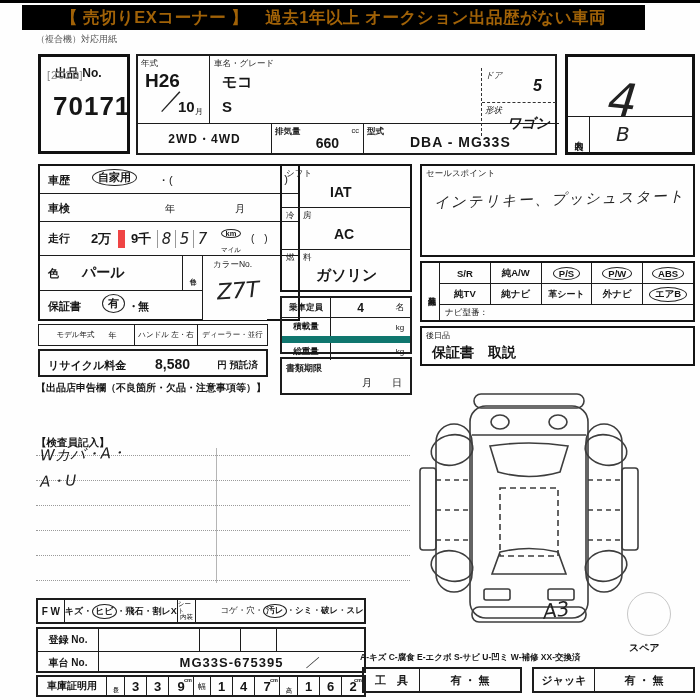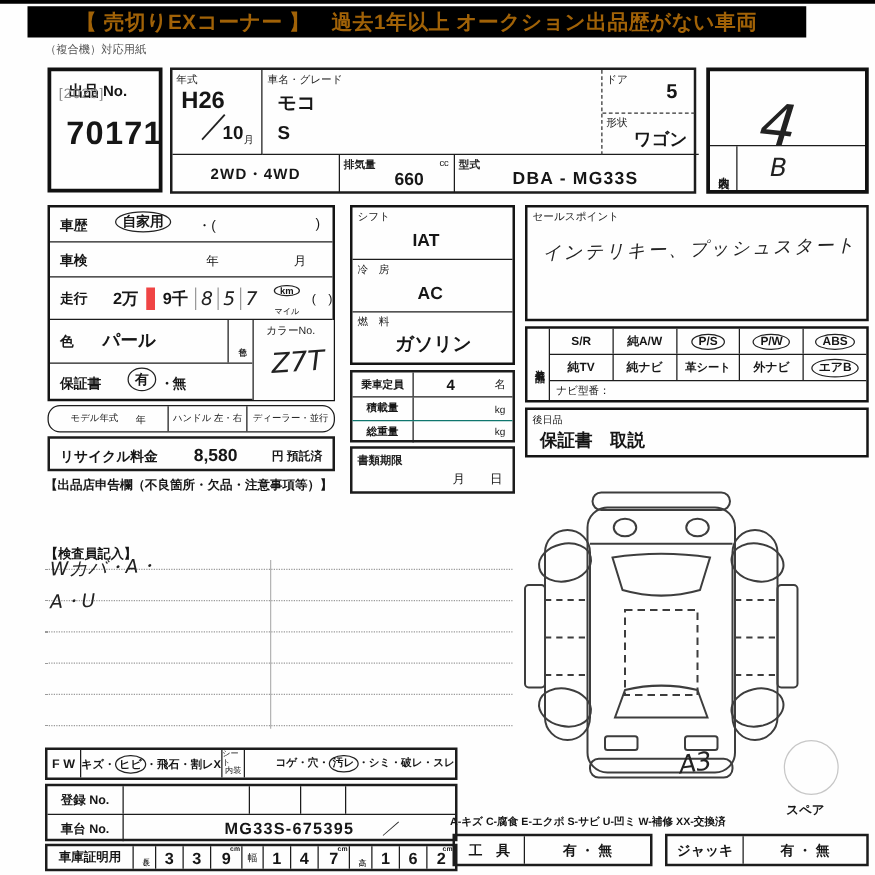--- a/index.html
+++ b/index.html
@@ -42,21 +42,21 @@
       <span class="abs" style="left:22px;top:28px;font-size:24px;color:#222;">／</span>
       <span class="abs bold" style="left:40px;top:42px;font-size:15px;">10</span>
       <span class="abs" style="left:57px;top:50px;font-size:8px;">月</span>
     </div>
 
     <div class="abs cell" style="left:72px;top:0;width:349px;height:68px;border-bottom:1.5px solid #1c1c1c;">
       <span class="abs lbl" style="left:4px;top:2px;">車名・グレード</span>
       <span class="abs bold" style="left:12px;top:17px;font-size:15px;">モコ</span>
       <span class="abs bold" style="left:12px;top:42px;font-size:15px;">S</span>
 
-      <div class="abs" style="left:271px;top:0;width:75px;height:68px;border-left:1.5px dashed #333;">
+      <div class="abs" style="left:271px;top:12px;width:75px;height:68px;border-left:1.5px dashed #333;font-style:italic;">
         <span class="abs lbl" style="left:3px;top:2px;">ドア</span>
         <span class="abs bold" style="right:14px;top:9px;font-size:16px;">5</span>
         <div class="abs" style="left:0;top:34px;width:100%;border-top:1.5px dashed #333;"></div>
         <span class="abs lbl" style="left:3px;top:37px;">形状</span>
         <span class="abs bold" style="right:6px;top:47px;font-size:14px;">ワゴン</span>
       </div>
     </div>
 
     <div class="abs cell ctr" style="left:0;top:68px;width:134px;height:30px;border-right:1.5px solid #1c1c1c;">
       <span class="bold" style="font-size:12px;letter-spacing:1px;">2WD・4WD</span>
@@ -75,21 +75,21 @@
   <div class="abs b3" style="left:565px;top:54px;width:130px;height:101px;">
     <div class="abs hw" style="left:40px;top:16px;font-size:46px;transform:rotate(6deg);z-index:2;">4</div>
     <div class="abs" style="left:0;bottom:0;width:100%;height:36px;border-top:1.8px solid #1c1c1c;">
       <div class="abs ctr" style="left:0;top:0;width:22px;height:100%;border-right:1.8px solid #1c1c1c;">
         <span class="vtx" style="font-size:9px;font-weight:bold;">内装</span>
       </div>
       <span class="abs hw" style="left:48px;top:5px;font-size:20px;">B</span>
     </div>
   </div>
 
-  <div class="abs b25" style="left:38px;top:164px;width:230px;height:157px;">
+  <div class="abs b25" style="left:38px;top:164px;width:262px;height:157px;">
 
     <div class="abs" style="left:0;top:0;width:100%;height:28px;border-bottom:1.5px solid #1c1c1c;">
       <span class="abs bold" style="left:8px;top:7px;font-size:11px;">車歴</span>
       <span class="abs oval bold" style="left:52px;top:3px;font-size:11px;">自家用</span>
       <span class="abs" style="left:118px;top:7px;font-size:11px;">・(</span>
       <span class="abs" style="right:10px;top:7px;font-size:11px;">)</span>
     </div>
 
     <div class="abs" style="left:0;top:28px;width:100%;height:28px;border-bottom:1.5px solid #1c1c1c;">
       <span class="abs bold" style="left:8px;top:7px;font-size:11px;">車検</span>
@@ -125,21 +125,21 @@
       <span class="abs bold" style="left:88px;top:8px;font-size:11px;">・</span>
       <span class="abs bold" style="left:98px;top:8px;font-size:11px;">無</span>
     </div>
 
     <div class="abs" style="left:162px;top:90px;width:65px;height:64px;border-left:1px solid #1c1c1c;background:#fefefe;">
       <span class="abs lbl" style="left:10px;top:3px;">カラーNo.</span>
       <span class="abs hw" style="left:14px;top:22px;font-size:22px;transform:rotate(-4deg);">Z7T</span>
     </div>
   </div>
 
-  <div class="abs b15" style="left:38px;top:324px;width:230px;height:22px;display:flex;border-radius:10px;">
+  <div class="abs b15" style="left:38px;top:324px;width:230px;height:22px;display:flex;">
     <div class="ctr" style="width:95px;border-right:1px solid #1c1c1c;gap:14px;">
       <span style="font-size:7.5px;">モデル年式</span>
       <span style="font-size:8px;">年</span>
     </div>
     <div class="ctr" style="width:62px;border-right:1px solid #1c1c1c;">
       <span style="font-size:7.5px;white-space:nowrap;">ハンドル 左・右</span>
     </div>
     <div class="ctr" style="flex:1;">
       <span style="font-size:7.5px;white-space:nowrap;">ディーラー・並行</span>
     </div>
@@ -167,21 +167,21 @@
       <span class="abs bold" style="left:34px;top:16px;font-size:15px;">ガソリン</span>
     </div>
   </div>
 
   <div class="abs b2" style="left:280px;top:296px;width:132px;height:58px;">
     <div style="display:flex;height:19px;border-bottom:1px solid #1c1c1c;">
       <span class="ctr bold" style="width:48px;border-right:1.5px solid #1c1c1c;font-size:8.5px;">乗車定員</span>
       <span class="ctr bold" style="flex:1;font-size:12px;">4</span>
       <span class="ctr" style="width:20px;font-size:9px;">名</span>
     </div>
-    <div style="display:flex;height:18px;border-bottom:1px solid #0f766e;">
+    <div style="display:flex;height:18px;border-bottom:7px solid #0f766e;">
       <span class="ctr bold" style="width:48px;border-right:1.5px solid #1c1c1c;font-size:8.5px;">積載量</span>
       <span style="flex:1;"></span>
       <span class="ctr" style="width:20px;font-size:8px;">kg</span>
     </div>
     <div style="display:flex;height:17px;">
       <span class="ctr bold" style="width:48px;border-right:1.5px solid #1c1c1c;font-size:8.5px;">総重量</span>
       <span style="flex:1;"></span>
       <span class="ctr" style="width:20px;font-size:8px;">kg</span>
     </div>
   </div>
@@ -301,21 +301,21 @@
     <span class="ctr" style="width:118px;border-right:1.5px solid #1c1c1c;white-space:nowrap;">
       <span style="font-size:9px;font-weight:bold;">キズ・</span>
         <span class="oval" style="font-size:9px;font-weight:bold;padding:0 2px;">ヒビ</span>
         <span style="font-size:9px;font-weight:bold;">・飛石・割レX</span>
     </span>
     <span class="ctr" style="width:26px;border-right:1.5px solid #1c1c1c;flex-direction:column;line-height:1;">
       <span style="font-size:6.5px;">シート</span>
       <span style="font-size:6.5px;">内装</span>
     </span>
     <span class="ctr" style="flex:1;white-space:nowrap;">
-      <span style="font-size:8.5px;font-weight:bold;margin-left:24px;">コゲ・穴・</span>
+      <span style="font-size:8.5px;font-weight:normal;margin-left:24px;">コゲ・穴・</span>
         <span class="oval" style="font-size:8.5px;font-weight:bold;padding:0 2px;">汚レ</span>
         <span style="font-size:8.5px;font-weight:bold;">・シミ・破レ・スレ</span>
     </span>
   </div>
 
   <div class="abs b2" style="left:36px;top:627px;width:330px;height:46px;">
     <div style="display:flex;height:22px;border-bottom:1.5px solid #1c1c1c;">
       <span class="ctr bold" style="width:60px;border-right:1.5px solid #1c1c1c;font-size:10px;white-space:nowrap;">登録 No.</span>
       <span style="width:100px;border-right:1px solid #1c1c1c;"></span>
       <span style="width:40px;border-right:1px solid #1c1c1c;"></span>

